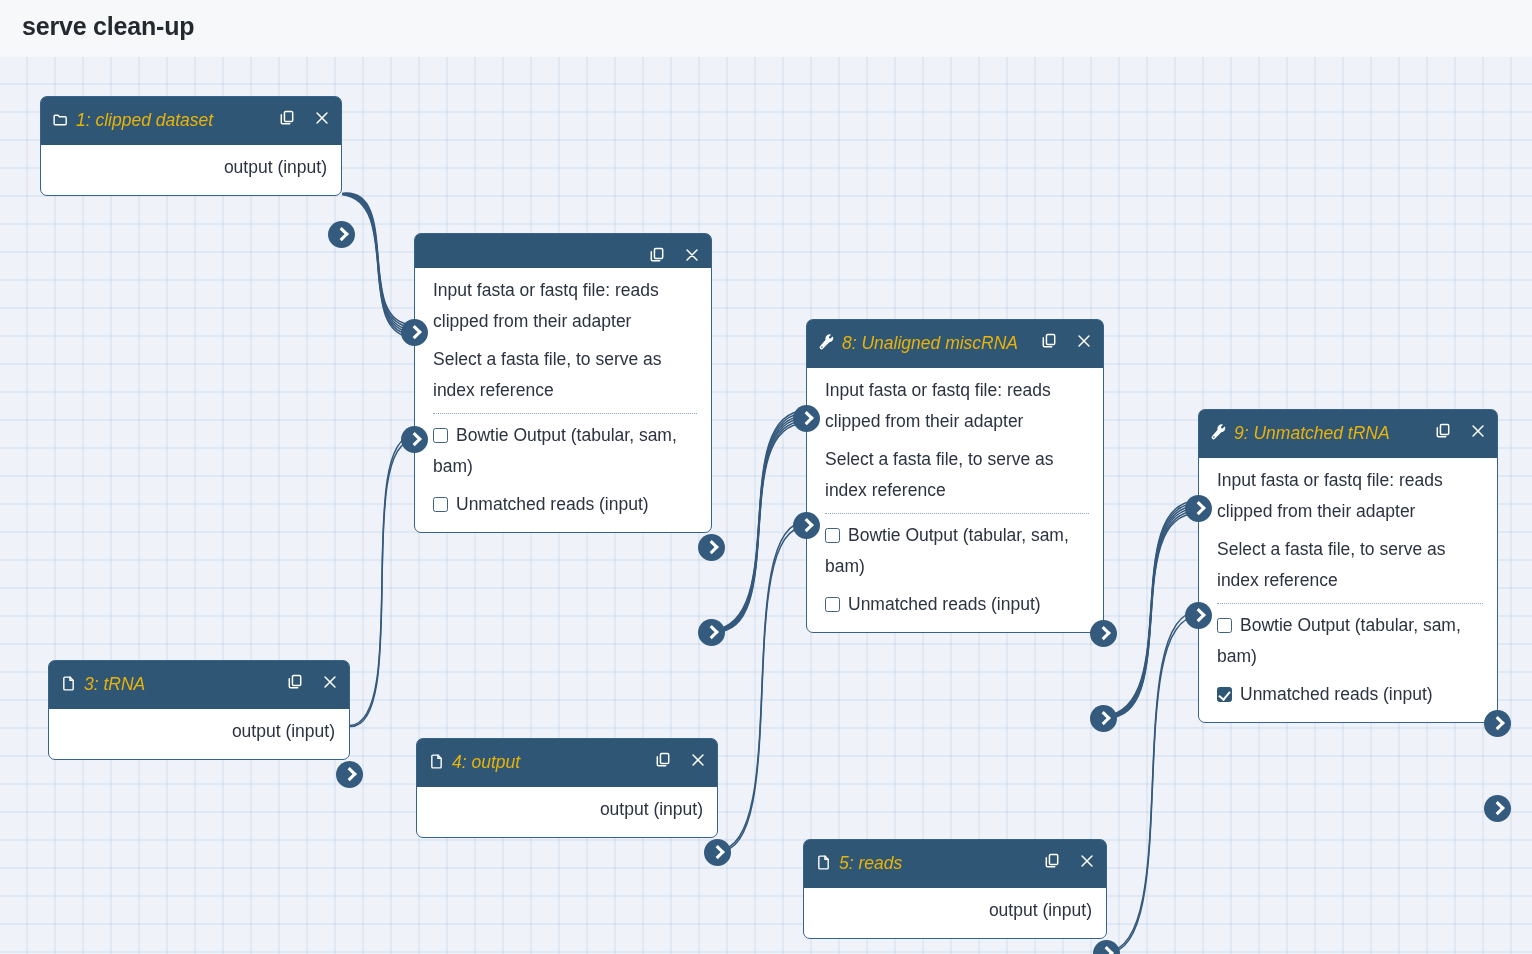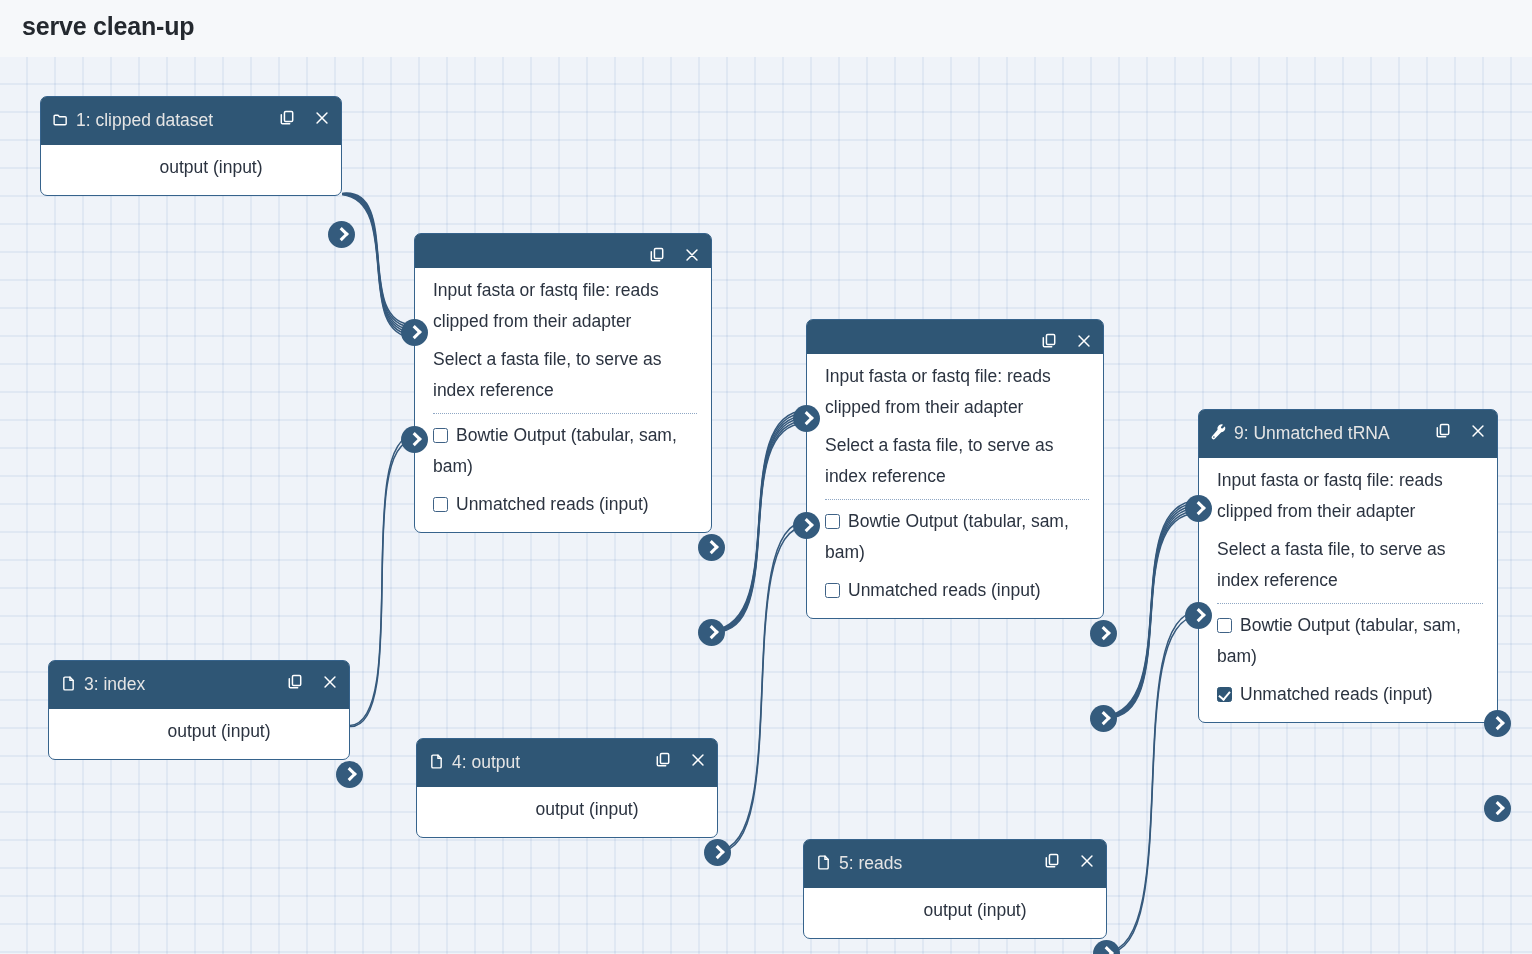--- a/index.html
+++ b/index.html
@@ -53,24 +53,25 @@
     color: #ffffff;
     border-radius: 5px 5px 0 0;
     padding: 8px 11px 9px 11px;
     position: relative;
     box-sizing: border-box;
     min-height: 34px;
   }
   .node-title {
     font-size: 17.5px;
     line-height: 31px;
-    color: #e5e5e5;
+    color: #eab308;
     padding-right: 72px;
     display: block;
     word-wrap: break-word;
+    font-style: italic;
   }
   .title-icon {
     display: inline-block;
     vertical-align: -2px;
     margin-right: 7px;
     width: 17px; height: 17px;
   }
   .hdr-actions {
     position: absolute; right: 10px; top: 12px;
     display: flex; align-items: center; gap: 17px;
@@ -83,21 +84,21 @@
   }
   .node-body { padding: 3px 0 8px 0; position: relative; }
   .row {
     position: relative;
     font-size: 17.5px;
     line-height: 30.5px;
     color: #2b3340;
     padding: 4px 14px 4px 18px;
     word-wrap: break-word;
   }
-  .row.out { text-align: center; margin-left: 36px; }
+  .row.out { text-align: right; margin-left: 36px; }
   .divider {
     margin: 4px 14px 2px 18px;
     border-top: 1.6px dotted #8fa7c4;
     height: 0;
   }
   .cb {
     display: inline-block;
     width: 15px; height: 15px;
     border: 1.7px solid #3f6286;
     border-radius: 2.5px;
@@ -225,20 +226,23 @@
             <div class="row"><span class="cb"></span><span>Bowtie Output (tabular, sam, bam)</span></div>
             <div class="row"><span class="cb"></span><span>Unmatched reads (input)</span></div>
           </div>
           <div class="term in" style="top: 85px;"></div>
           <div class="term in" style="top: 192px;"></div>
           <div class="term out" style="top: 300px;"></div>
           <div class="term out" style="top: 385px;"></div>
         </div>
         <div class="node" style="left: 806px; top: 262px; width: 298px;">
           <div class="node-header">
+            <span class="node-title"><svg class="title-icon" viewBox="0 0 24 24" fill="#fff">
+                <path d="M21.3 4.1a.6.6 0 0 0-1-.26l-2.6 2.6-1.9-.4-.4-1.9 2.6-2.6a.6.6 0 0 0-.27-1 6 6 0 0 0-7 7.6L3.2 17.1a2.6 2.6 0 0 0 3.7 3.7l9-9.05a6 6 0 0 0 5.4-7.65zM5.5 19.6a1.1 1.1 0 1 1 0-2.2 1.1 1.1 0 0 1 0 2.2z"></path>
+              </svg><span>8: Unaligned miscRNA</span></span>
             <div class="hdr-actions">
               <button class="icon-btn"><svg class="ico" viewBox="0 0 24 24" fill="none" stroke="#fff" stroke-width="2" stroke-linecap="round" stroke-linejoin="round" width="18" height="18">
                   <rect x="8.6" y="3.2" width="11" height="13.4" rx="1.7"></rect>
                   <path d="M15.6 19.8H6.1a1.7 1.7 0 0 1-1.7-1.7V7.6"></path>
                 </svg></button>
               <button class="icon-btn"><svg class="ico" viewBox="0 0 24 24" fill="none" stroke="#fff" stroke-width="2" stroke-linecap="round" stroke-linejoin="round" width="18" height="18">
                   <path d="M5.4 5.4l13.2 13.2M18.6 5.4L5.4 18.6"></path>
                 </svg></button>
             </div>
           </div>
@@ -279,21 +283,21 @@
           <div class="term in" style="top: 85px;"></div>
           <div class="term in" style="top: 192px;"></div>
           <div class="term out" style="top: 300px;"></div>
           <div class="term out" style="top: 385px;"></div>
         </div>
         <div class="node" style="left: 48px; top: 603px; width: 302px;">
           <div class="node-header">
             <span class="node-title"><svg class="title-icon" viewBox="0 0 24 24" fill="none" stroke="#fff" stroke-width="2" stroke-linecap="round" stroke-linejoin="round">
                 <path d="M14 3H7a1.6 1.6 0 0 0-1.6 1.6v14.8A1.6 1.6 0 0 0 7 21h10a1.6 1.6 0 0 0 1.6-1.6V7.6z"></path>
                 <path d="M14 3v4.6h4.6"></path>
-              </svg><span>3: index</span></span>
+              </svg><span>3: tRNA</span></span>
             <div class="hdr-actions">
               <button class="icon-btn"><svg class="ico" viewBox="0 0 24 24" fill="none" stroke="#fff" stroke-width="2" stroke-linecap="round" stroke-linejoin="round" width="18" height="18">
                   <rect x="8.6" y="3.2" width="11" height="13.4" rx="1.7"></rect>
                   <path d="M15.6 19.8H6.1a1.7 1.7 0 0 1-1.7-1.7V7.6"></path>
                 </svg></button>
               <button class="icon-btn"><svg class="ico" viewBox="0 0 24 24" fill="none" stroke="#fff" stroke-width="2" stroke-linecap="round" stroke-linejoin="round" width="18" height="18">
                   <path d="M5.4 5.4l13.2 13.2M18.6 5.4L5.4 18.6"></path>
                 </svg></button>
             </div>
           </div>

